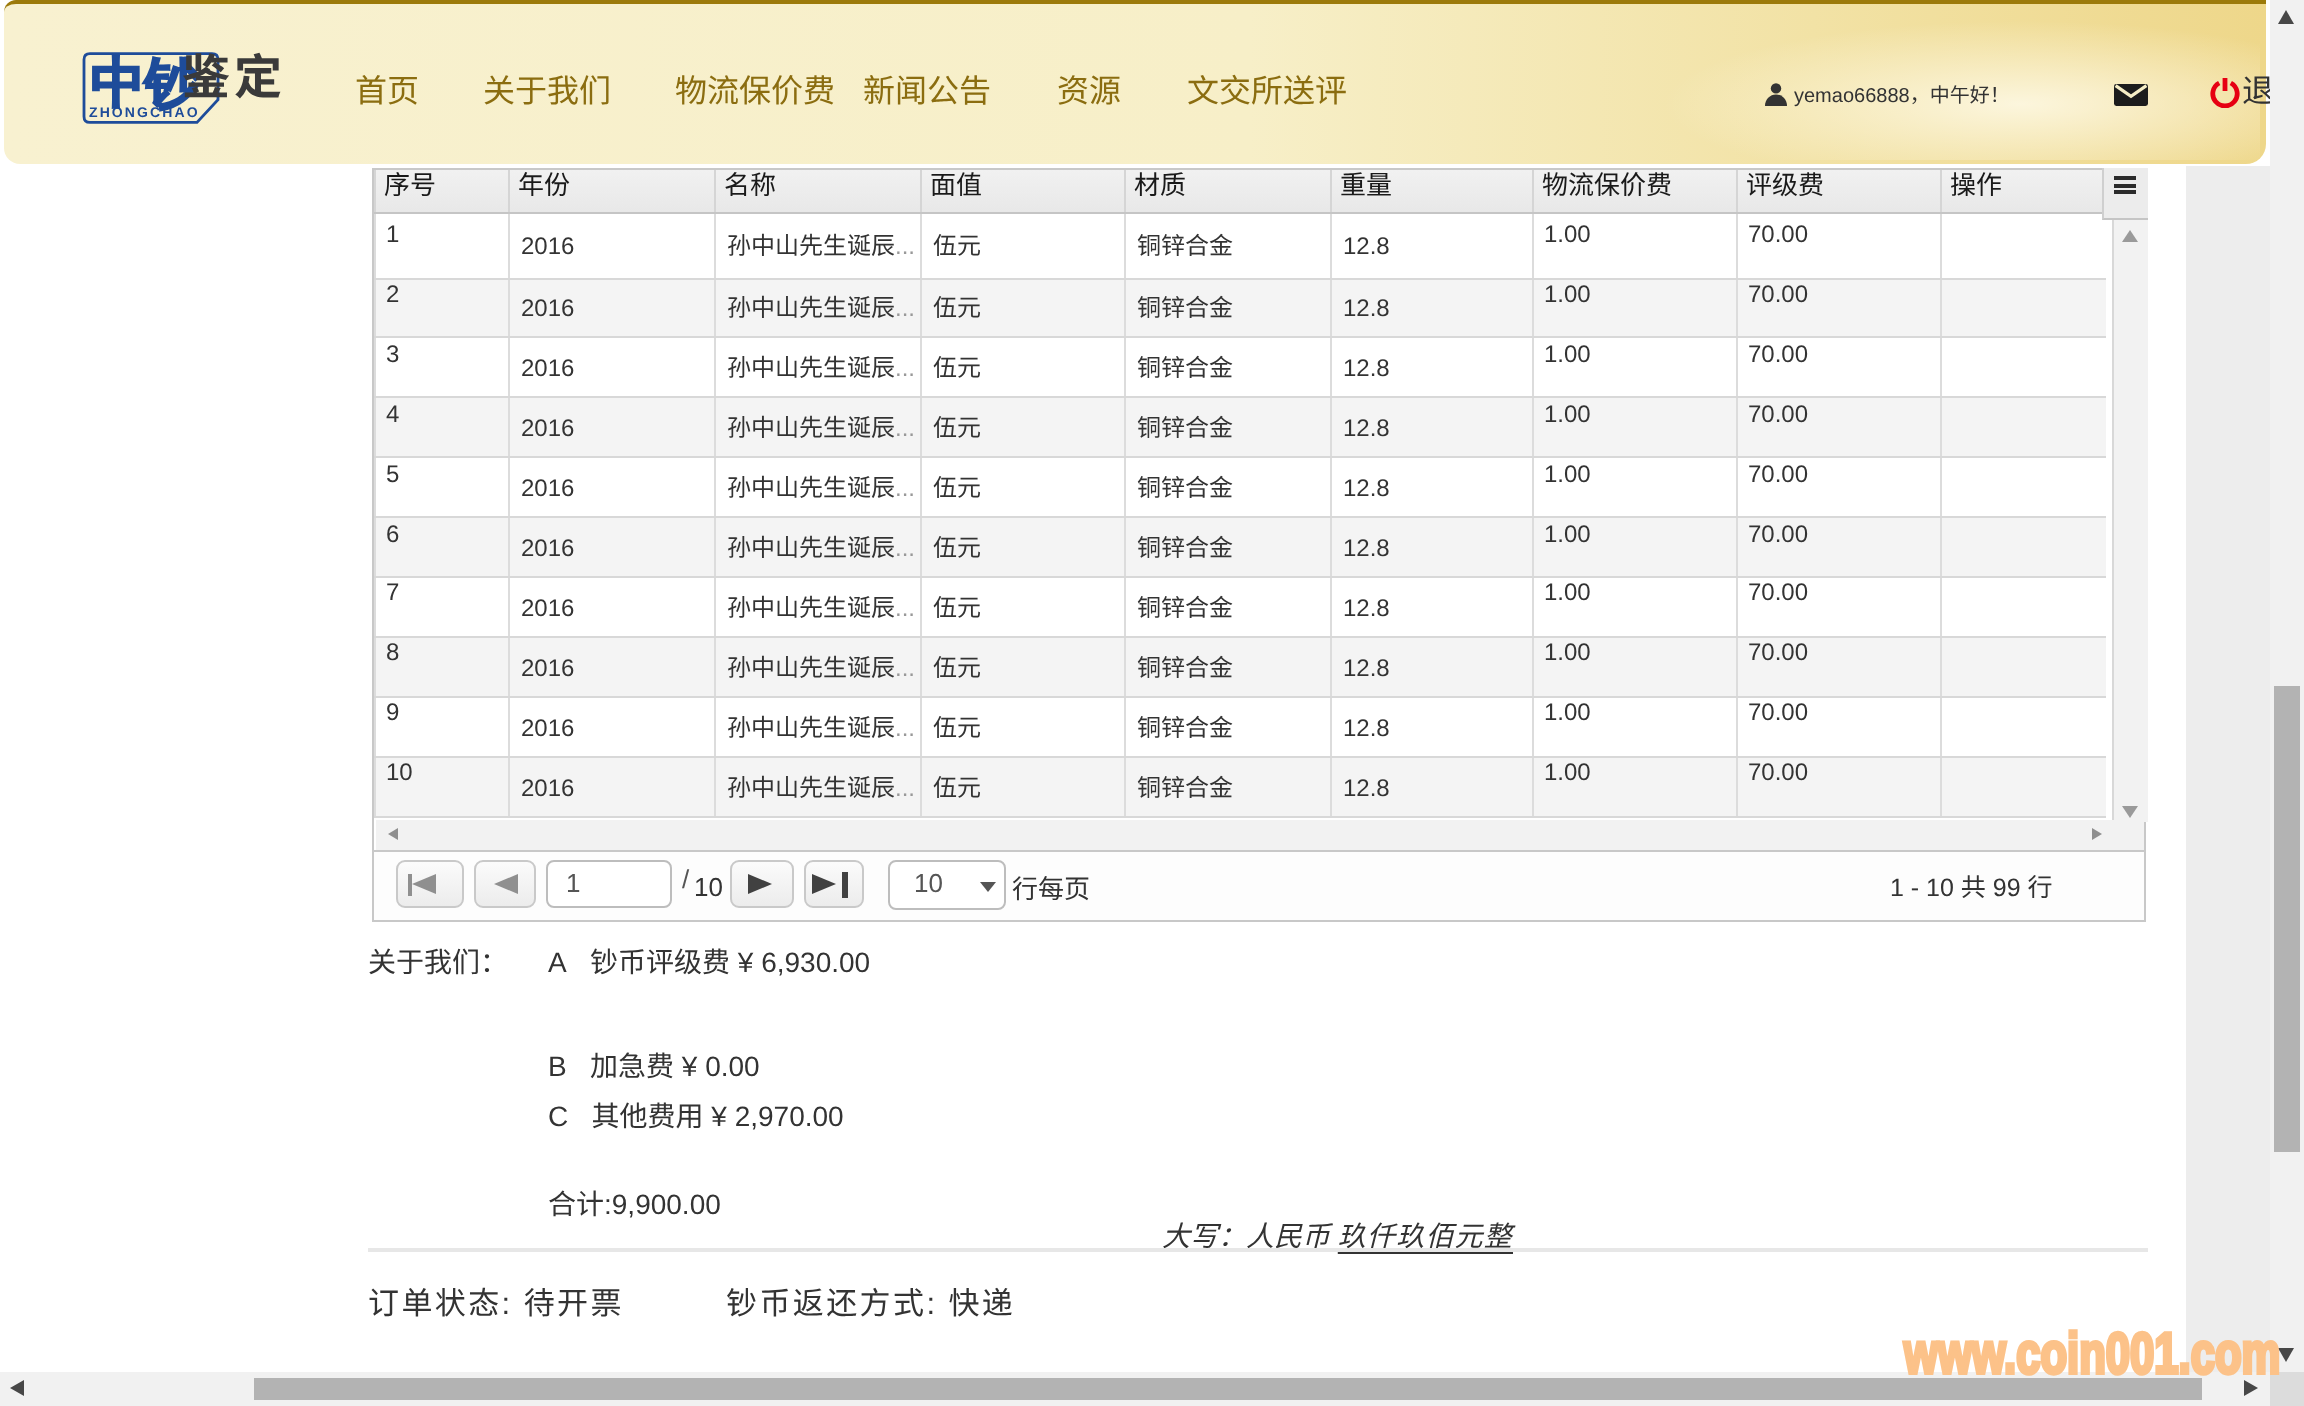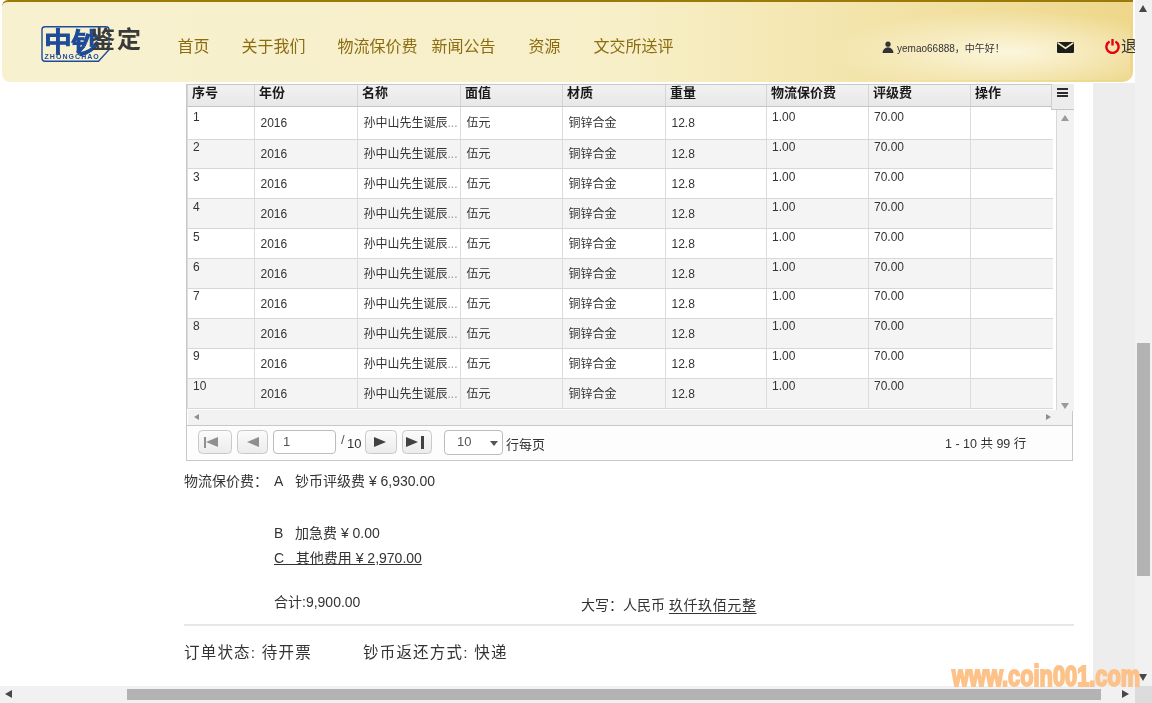--- a/index.html
+++ b/index.html
@@ -11,21 +11,21 @@
 #logobox svg{display:block;}
 #jianding{left:91px;top:28px;width:120px;height:24px;font-size:24px;font-weight:bold;color:#3a3a3a;letter-spacing:2px;line-height:24px;}
 .nav{top:38px;height:17px;font-size:16px;color:#8b6d10;line-height:17px;white-space:nowrap;}
 #uarea{top:41px;height:15px;font-size:10px;color:#333;line-height:15px;white-space:nowrap;}
 
 #gstrip{left:1093px;top:83px;width:42px;height:603px;background:#ededed;}
 
 #gridbox{left:186px;top:84px;width:885px;height:375px;border:1px solid #c8c8c8;background:#fff;}
 table.grid{border-collapse:collapse;table-layout:fixed;position:absolute;left:0;top:0;}
 table.grid td,table.grid th{padding:0;border-left:1px solid #dcdcdc;border-bottom:1px solid #d8d8d8;overflow:hidden;white-space:nowrap;font-family:"Liberation Sans","Noto Sans CJK SC",sans-serif;}
-table.grid th{height:20.5px;background:linear-gradient(#f1f1f1,#e8e8e8);border-left:1px solid #d5d5d5;border-bottom:1px solid #c5c5c5;font-size:13px;font-weight:bold;color:#1a1a1a;text-align:left;vertical-align:middle;}
+table.grid th{height:20.5px;background:linear-gradient(#f1f1f1,#e8e8e8);border-left:1px solid #d5d5d5;border-bottom:1px solid #c5c5c5;font-size:13px;font-weight:normal;color:#1a1a1a;text-align:left;vertical-align:middle;}
 table.grid th div{padding:0 0 0 4px;margin-top:-8px;}
 table.grid td{height:28.9px;font-size:12px;color:#333;vertical-align:middle;}
 tr.odd td{background:#fff;} tr.r1 td{height:32px;} tr.r1 .tp{padding-top:4px;}
 tr.even td{background:#f4f4f4;}
 table.grid td.vt{vertical-align:top;} td .tp{padding:1.5px 0 0 5px;line-height:13px;overflow:hidden;}
 td .md{padding:2px 0 0 5.5px;line-height:13px;overflow:hidden;}
 
 #hcorner{left:864px;top:-1px;width:22px;height:25px;background:#ececec;border-left:1px solid #cfcfcf;border-bottom:1px solid #c5c5c5;}
 #hcorner .b{position:absolute;left:5px;width:11px;height:2px;background:#2b2b2b;}
 #ivscroll{left:869px;top:24.5px;width:17px;height:301px;background:#f2f2f2;border-left:1px solid #d8d8d8;}
@@ -435,26 +435,26 @@
       <div class="abs" id="psel">
         <div class="abs ptxt" style="left:12px;top:3.2px;font-size:13px;color:#555;">10</div>
         <div class="tri" style="left:45px;top:10px;border-left:4px solid transparent;border-right:4px solid transparent;border-top:5.5px solid #555;"></div>
       </div>
       <div class="abs ptxt" style="left:319px;top:8px;font-size:13px;">行每页</div>
       <div class="abs ptxt" style="left:758px;top:6.5px;">1 - 10 共 99 行</div>
     </div>
     </div>
   </div>
 
-  <div class="abs fee" style="left:184px;top:474px;">物流保价费：</div>
+  <div class="abs fee" style="left:184px;top:474px;">关于我们：</div>
   <div class="abs fee" style="left:274px;top:474px;">A&nbsp;&nbsp;&nbsp;钞币评级费 ¥ 6,930.00</div>
   <div class="abs fee" style="left:274px;top:525.5px;">B&nbsp;&nbsp;&nbsp;加急费 ¥ 0.00</div>
-  <div class="abs fee" style="left:274px;top:550.5px;text-decoration:underline;">C&nbsp;&nbsp;&nbsp;其他费用 ¥ 2,970.00</div>
+  <div class="abs fee" style="left:274px;top:550.5px;">C&nbsp;&nbsp;&nbsp;其他费用 ¥ 2,970.00</div>
   <div class="abs fee" style="left:274px;top:594.5px;">合计:9,900.00</div>
-  <div class="abs fee" style="left:581px;top:598px;">大写：人民币 <span style="text-decoration:underline;text-underline-offset:2.5px;letter-spacing:0.6px;">玖仟玖佰元整</span></div>
+  <div class="abs fee" style="left:581px;top:611px;font-style:italic;">大写：人民币 <span style="text-decoration:underline;text-underline-offset:2.5px;letter-spacing:0.6px;">玖仟玖佰元整</span></div>
   <div class="abs" id="feeline"></div>
   <div class="abs st" style="left:184px;top:644px;">订单状态: 待开票</div>
   <div class="abs st" style="left:363px;top:643.5px;">钞币返还方式: 快递</div>
   <div class="abs" id="wmark">www.coin001.com</div>
 
   <div class="abs" id="vsb">
     <div class="tri" style="left:4px;top:5px;border-left:4.5px solid transparent;border-right:4.5px solid transparent;border-bottom:7px solid #474747;"></div>
     <div class="tri" style="left:4px;top:674px;border-left:4.5px solid transparent;border-right:4.5px solid transparent;border-top:7px solid #474747;"></div>
   </div>
   <div class="abs" id="vthumb"></div>

